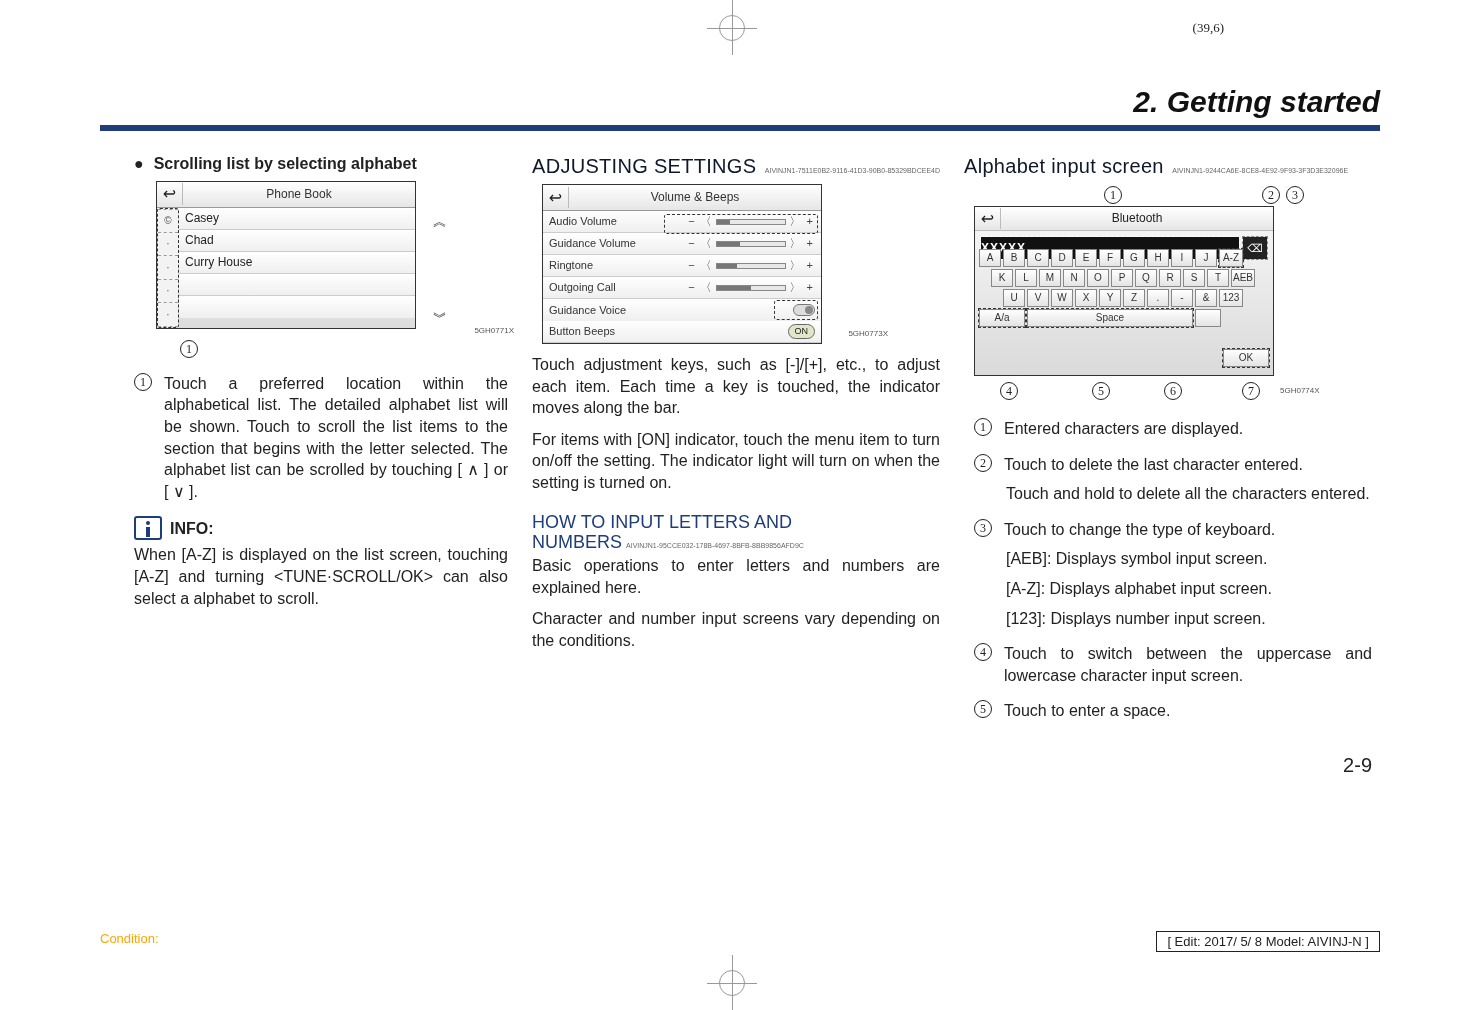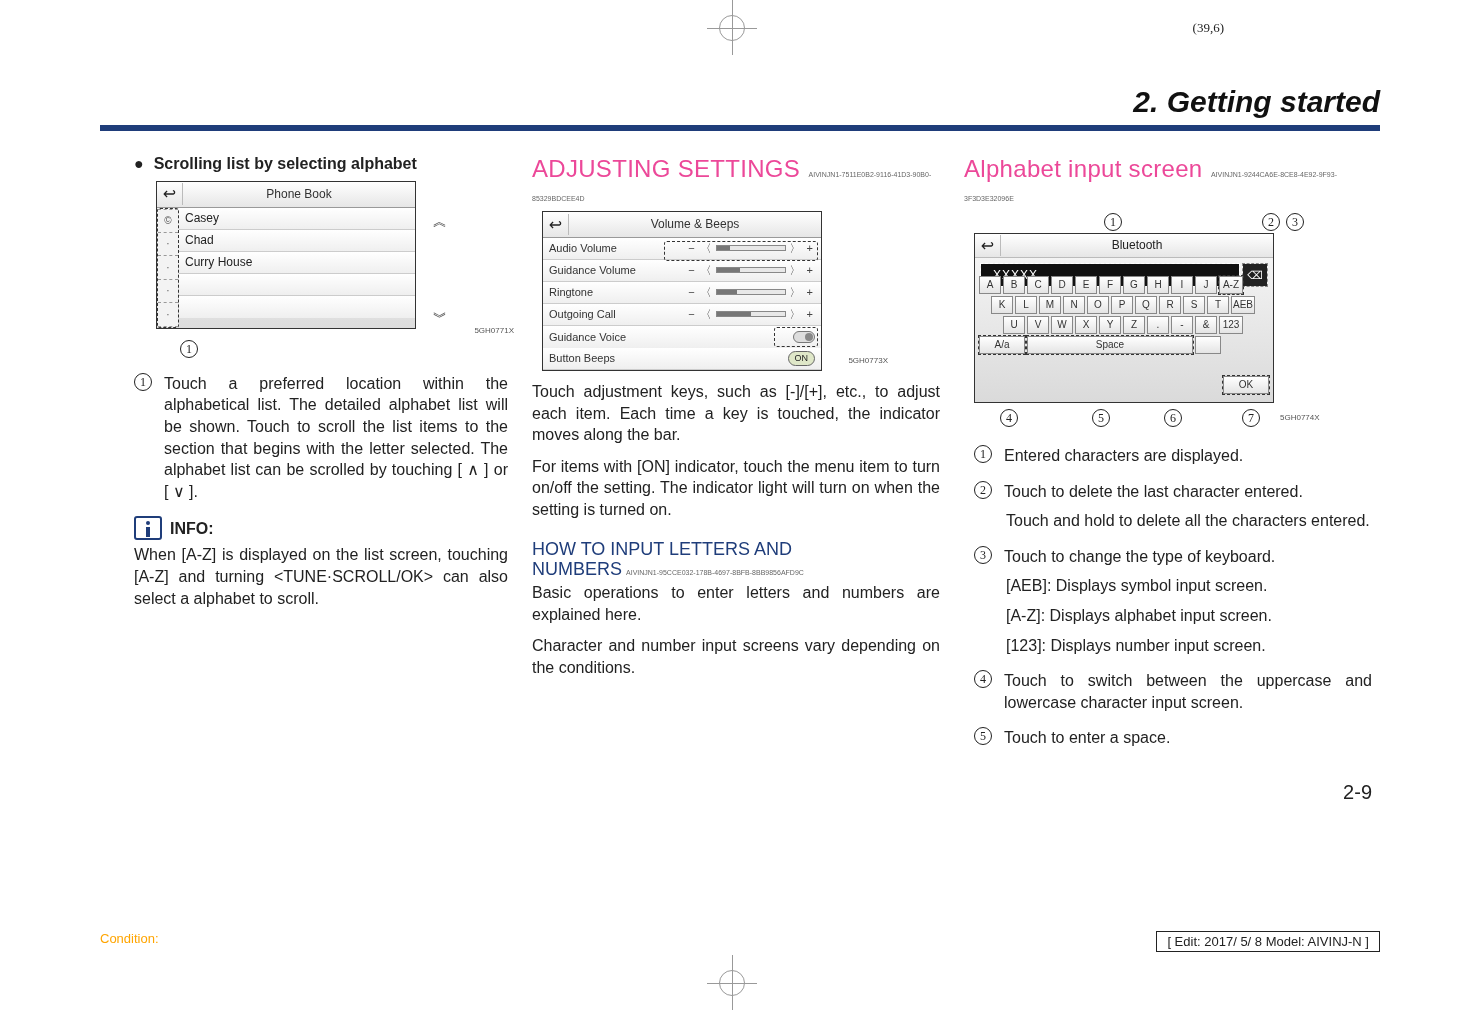--- a/index.html
+++ b/index.html
@@ -227,22 +227,22 @@
     background:#1f3d7a;
   }
   .info-label { font-weight:bold; font-size:16px; }
 
   .para {
     margin-top: 4px;
     text-align: justify;
   }
 
   .h2-blue {
-    color:#ec4899;
-    font-size:24px;
+    color:#0f172a;
+    font-size:20px;
     letter-spacing: 0.3px;
   }
   .guid {
     font-size: 7px;
     color:#666;
     display:block;
     margin-top:-3px;
   }
 
   .vol-fig {
@@ -307,22 +307,22 @@
     background:linear-gradient(#fff,#e6e6e6);
   }
   .as-back { width:26px; text-align:center; font-size:16px; border-right:1px solid #bbb;}
   .as-title { flex:1; text-align:center; font-size:12px;}
   .as-input-row {
     display:flex; align-items:center;
     padding:6px;
   }
   .as-input {
     flex:1; height:22px; background:#111; color:#fff;
-    display:flex; align-items:center; padding:0 12px;
-    font-weight:normal; letter-spacing:1px; font-size:12px;
+    display:flex; align-items:center; padding:0 0;
+    font-weight:bold; letter-spacing:1px; font-size:12px;
   }
   .as-del {
     width:24px; height:22px; background:#222; color:#fff;
     display:flex; align-items:center; justify-content:center;
     font-size:11px; margin-left:4px;
   }
   .as-kbd {
     position:absolute; left:4px; right:4px; bottom:6px;
   }
   .kbd-row { display:flex; gap:2px; margin-bottom:2px;}

